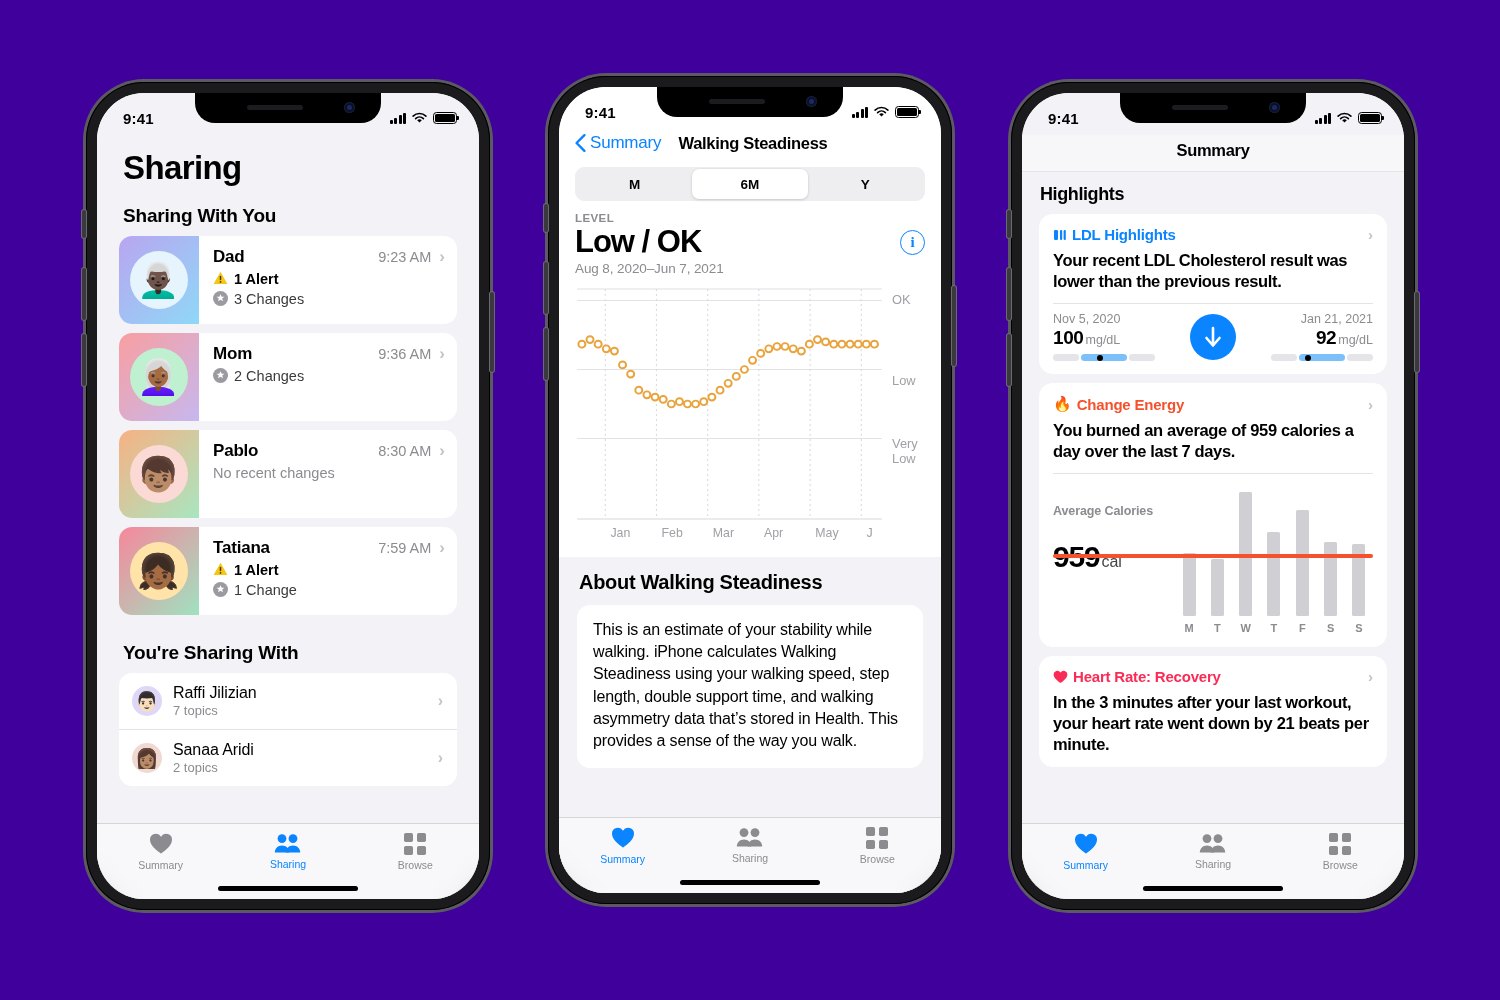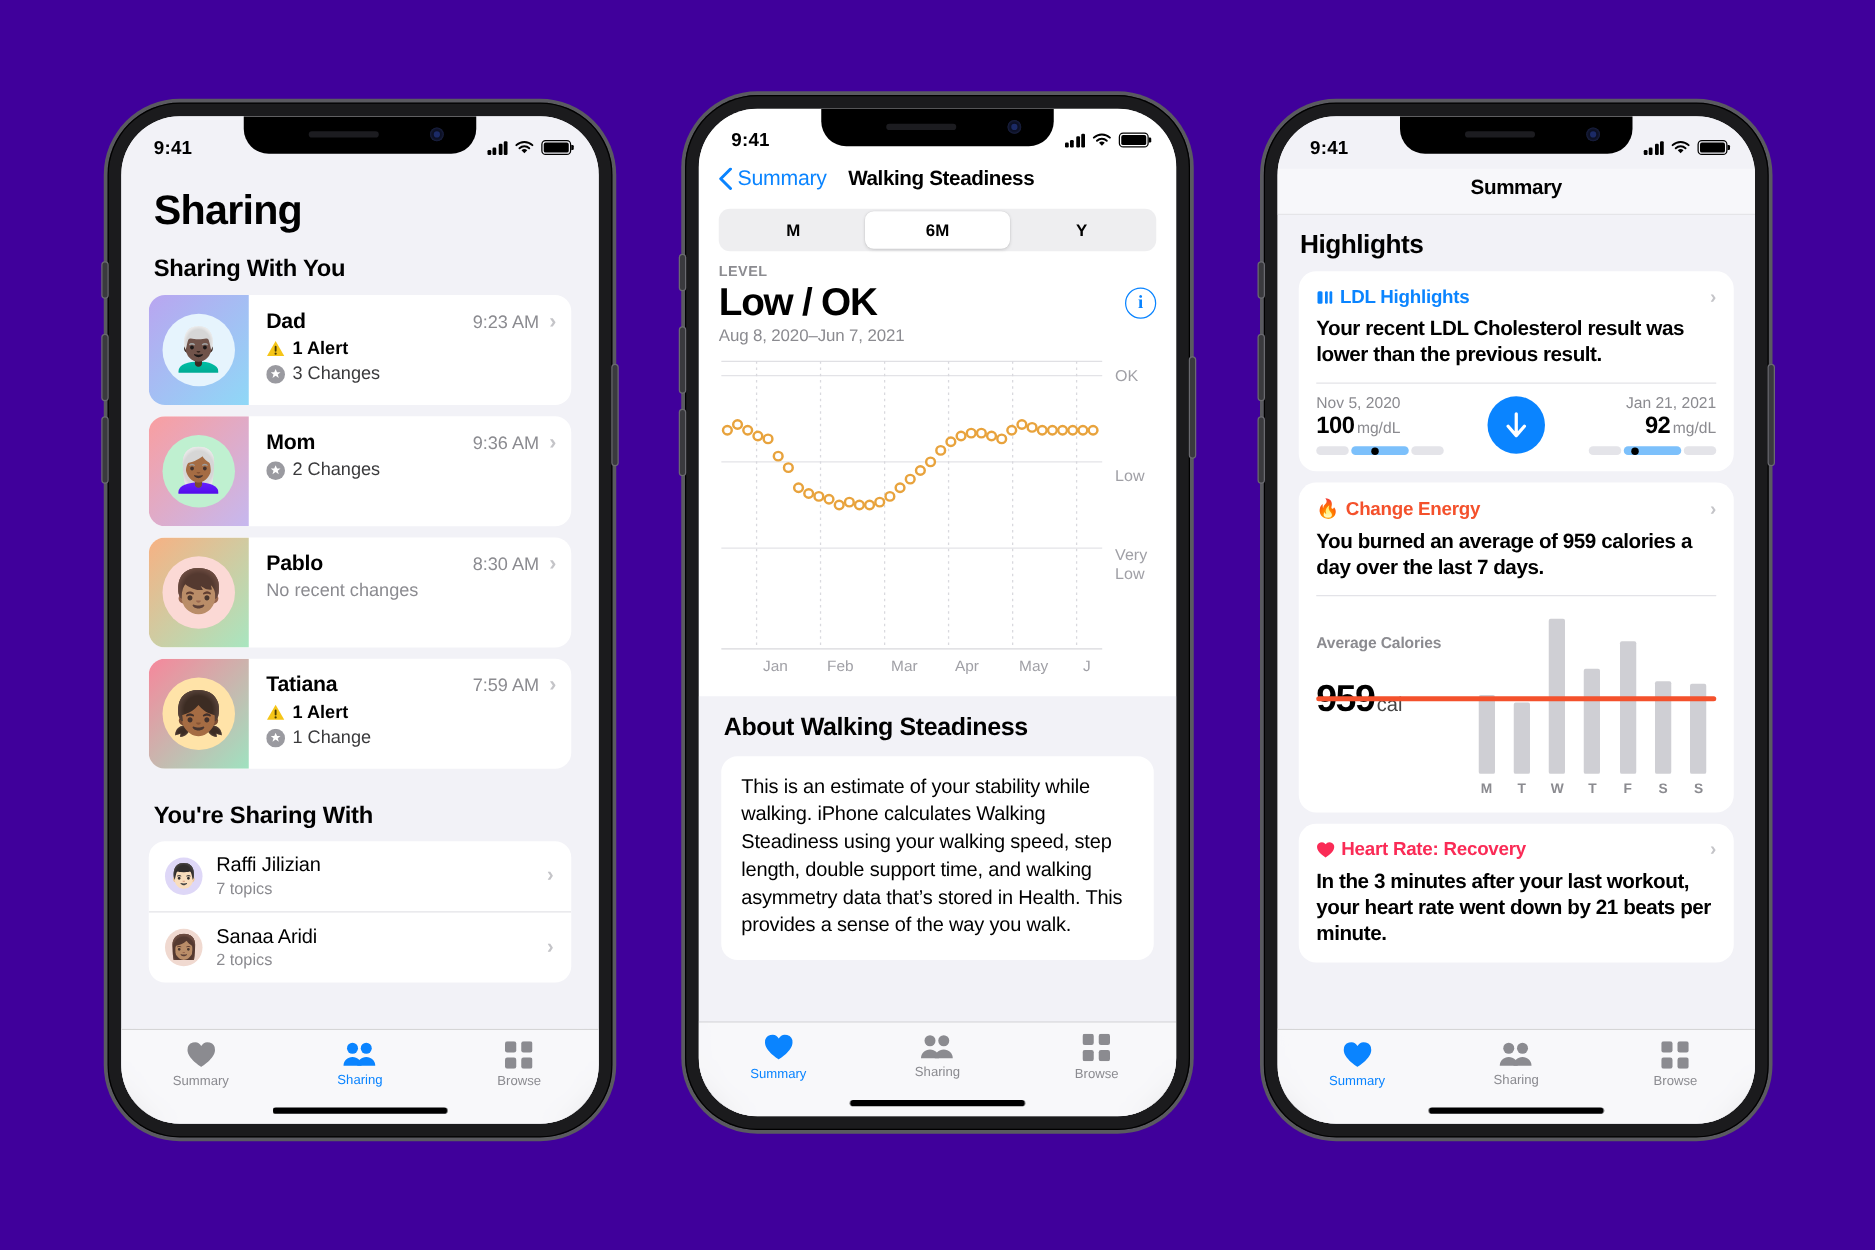--- a/index.html
+++ b/index.html
@@ -115,21 +115,21 @@
   .avatar-circle {
     width: 58px; height: 58px; border-radius:50%;
     display:flex; align-items:center; justify-content:center;
     font-size: 34px; line-height:1; overflow:hidden;
   }
   .share-main { flex:1; padding: 11px 12px 11px 14px; display:flex; flex-direction:column; gap:2px; }
   .share-row1 { display:flex; align-items:baseline; }
   .share-name { font-size:17px; font-weight:bold; color:#000; letter-spacing:-.2px; }
   .share-time { margin-left:auto; font-size:14.5px; color:#8b8b90; }
   .chev { color:#c4c4c8; font-size:17px; margin-left:8px; line-height:1; font-weight:600; }
-  .share-line { display:flex; align-items:center; gap:6px; font-size:14.5px; color:#3a3a3c; margin-top:2px; }
+  .share-line { display:flex; gap:6px; font-size:14.5px; color:#3a3a3c; margin-top:2px; }
   .share-line.muted { color:#8b8b90; }
   .share-line b { font-weight:bold; color:#000; font-size:14.5px; }
   .ico-alert { width:15px; height:14px; flex:none; }
   .ico-change { width:15px; height:15px; flex:none; }
 
   .plain-card { margin: 0 22px; background:#fff; border-radius:13px; overflow:hidden; }
   .plain-row { display:flex; align-items:center; gap:11px; padding: 11px 14px 11px 13px; }
   .plain-row + .plain-row { border-top: .5px solid #e3e3e8; }
   .plain-av { width:30px; height:30px; border-radius:50%; flex:none; display:flex; align-items:center; justify-content:center; font-size:19px; overflow:hidden; }
   .plain-txt { display:flex; flex-direction:column; gap:1px; }
@@ -164,21 +164,21 @@
   .chartwrap { position:relative; margin: 7px 16px 0; height: 262px; }
   .chart-svg { display:block; width:100%; height:100%; }
   .about-sec { background:#f2f2f7; margin-top: 12px; flex:1; padding-top: 14px; }
   .about-title { font-size:20px; font-weight:bold; color:#000; letter-spacing:-.3px; padding: 0 20px 11px; }
   .about-card { background:#fff; border-radius:13px; margin: 0 18px; padding: 14px 16px 16px; }
   .about-text { font-size:16px; line-height:1.39; color:#000; letter-spacing:-.15px; }
 
   
   .s3 { position:absolute; inset:0; display:flex; flex-direction:column; background:#f2f2f7; }
   .s3-nav { text-align:center; font-size:16.5px; font-weight:bold; color:#000; padding: 6px 0 11px; background:#f7f7fa; border-bottom:.5px solid rgba(0,0,0,.07); letter-spacing:-.3px; }
-  .s3-h { font-size:21px; font-weight:bold; color:#000; letter-spacing:-.4px; padding: 12px 18px 9px; }
+  .s3-h { font-size:18px; font-weight:bold; color:#000; letter-spacing:-.4px; padding: 12px 18px 9px; }
   .hcard { background:#fff; border-radius:14px; margin: 0 17px 9px; padding: 12px 14px 13px; }
   .hcard-top { display:flex; align-items:center; gap:5px; }
   .hcard-ttl { font-size:15px; font-weight:bold; letter-spacing:-.2px; }
   .hcard-chev { margin-left:auto; color:#c4c4c8; font-size:15px; font-weight:600; }
   .hcard-desc { font-size:16.5px; font-weight:bold; color:#000; line-height:1.26; letter-spacing:-.35px; margin-top:7px; }
   .hr-line { height:.5px; background:#e3e3e8; margin: 11px 0 9px; }
 
   .ldl-row { display:flex; align-items:flex-start; }
   .ldl-col { width: 112px; }
   .ldl-col.right { text-align:right; margin-left:auto; }

